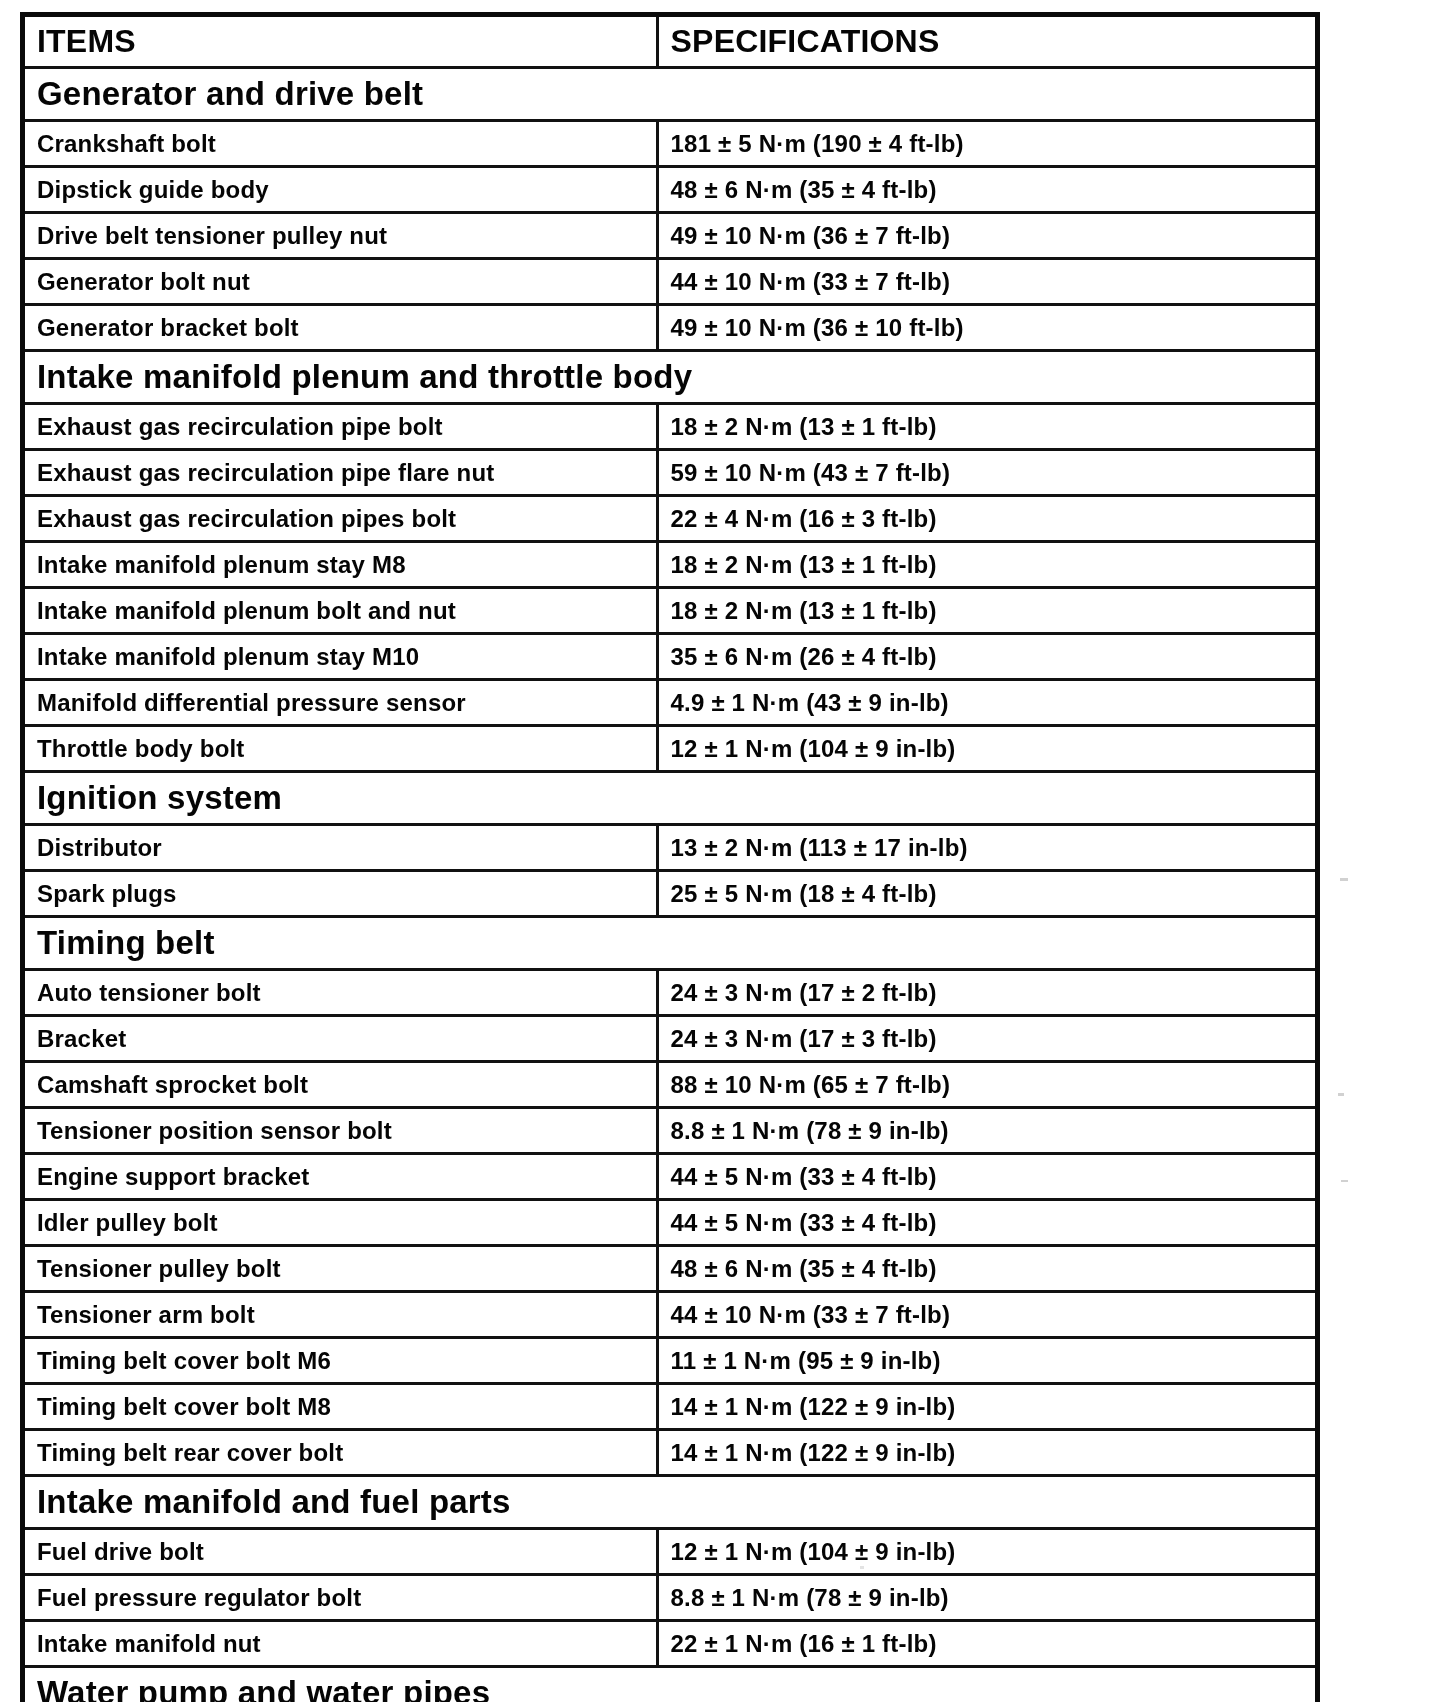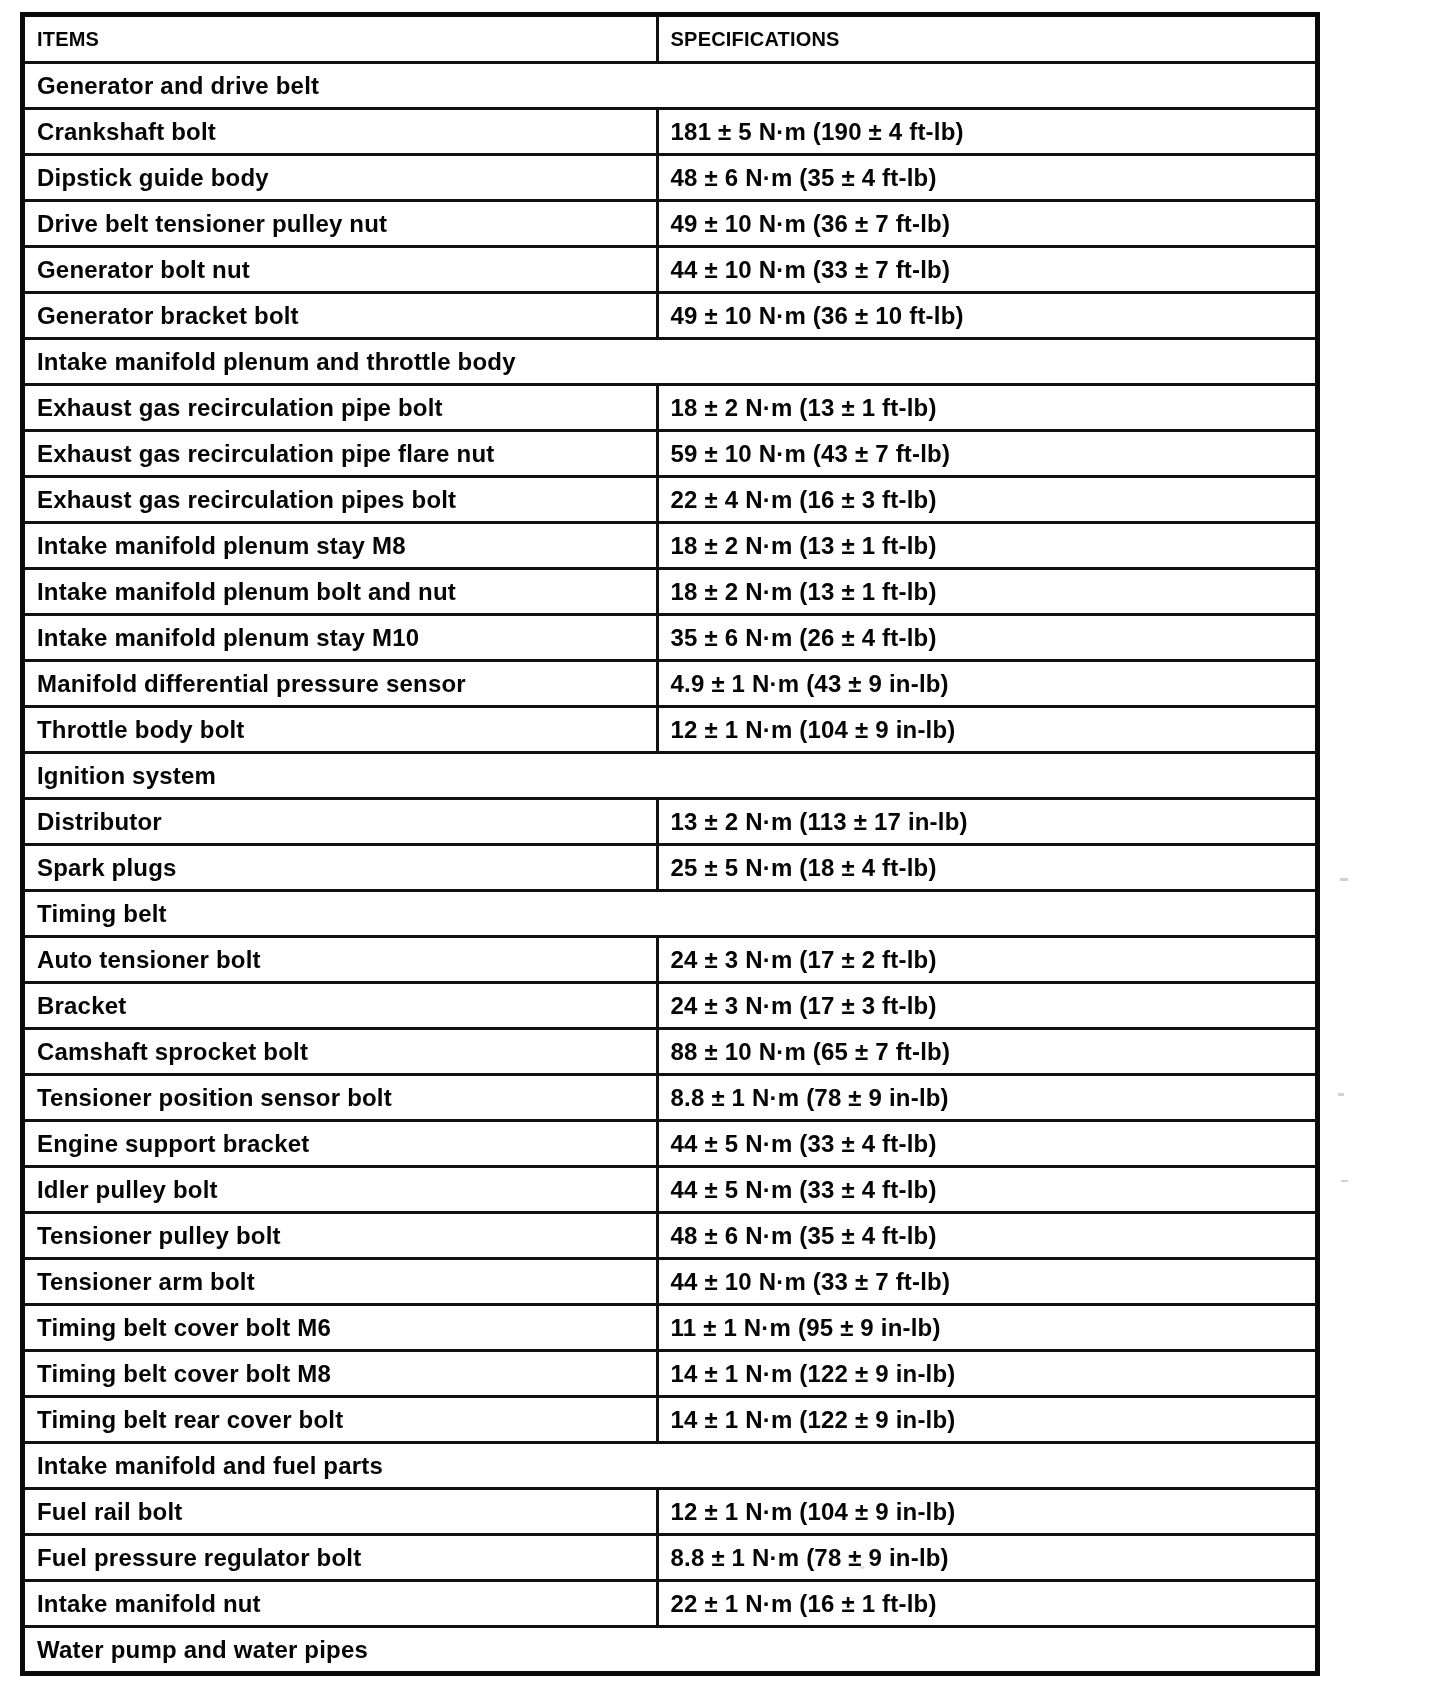--- a/index.html
+++ b/index.html
@@ -31,31 +31,31 @@
     border: 3px solid #111111;
     font-weight: bold;
     text-align: left;
     vertical-align: middle;
     padding: 6px 10px 6px 12px;
     letter-spacing: 0.2px;
     white-space: nowrap;
     overflow: hidden;
   }
   table.spec-table th {
-    font-size: 20px;
+    font-size: 32px;
     height: 32px;
   }
   table.spec-table td {
     font-size: 24px;
     height: 31px;
   }
   col.items-col { width: 49%; }
   col.spec-col  { width: 51%; }
   tr.section-row td {
-    font-size: 24px;
+    font-size: 33px;
     padding-left: 12px;
   }
   
   .scan-artifact {
     position: absolute;
     background: #b9b9b9;
     opacity: 0.65;
   }
   .artifact-1 { top: 878px;  left: 1340px; width: 8px;  height: 3px; }
   .artifact-2 { top: 1093px; left: 1338px; width: 6px;  height: 3px; }
@@ -191,21 +191,21 @@
           <td class="spec-cell">14 ± 1 N·m (122 ± 9 in-lb)</td>
         </tr>
         <tr class="data-row">
           <td class="item-cell">Timing belt rear cover bolt</td>
           <td class="spec-cell">14 ± 1 N·m (122 ± 9 in-lb)</td>
         </tr>
         <tr class="section-row">
           <td colspan="2">Intake manifold and fuel parts</td>
         </tr>
         <tr class="data-row">
-          <td class="item-cell">Fuel rail bolt</td>
+          <td class="item-cell">Fuel drive bolt</td>
           <td class="spec-cell">12 ± 1 N·m (104 ± 9 in-lb)</td>
         </tr>
         <tr class="data-row">
           <td class="item-cell">Fuel pressure regulator bolt</td>
           <td class="spec-cell">8.8 ± 1 N·m (78 ± 9 in-lb)</td>
         </tr>
         <tr class="data-row">
           <td class="item-cell">Intake manifold nut</td>
           <td class="spec-cell">22 ± 1 N·m (16 ± 1 ft-lb)</td>
         </tr>

